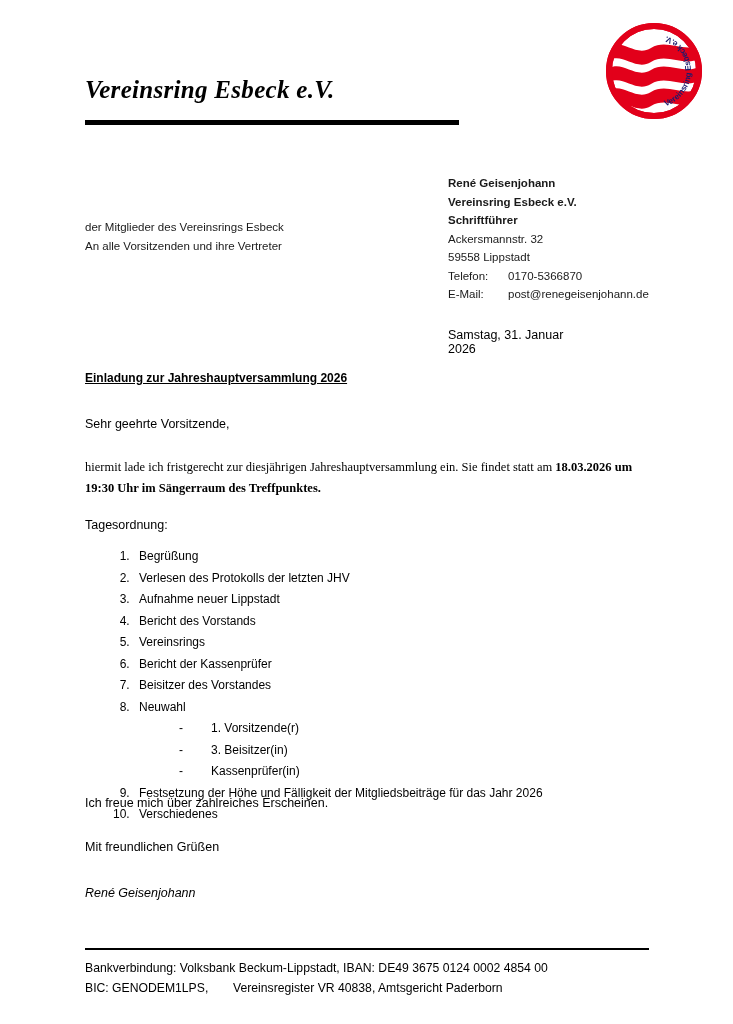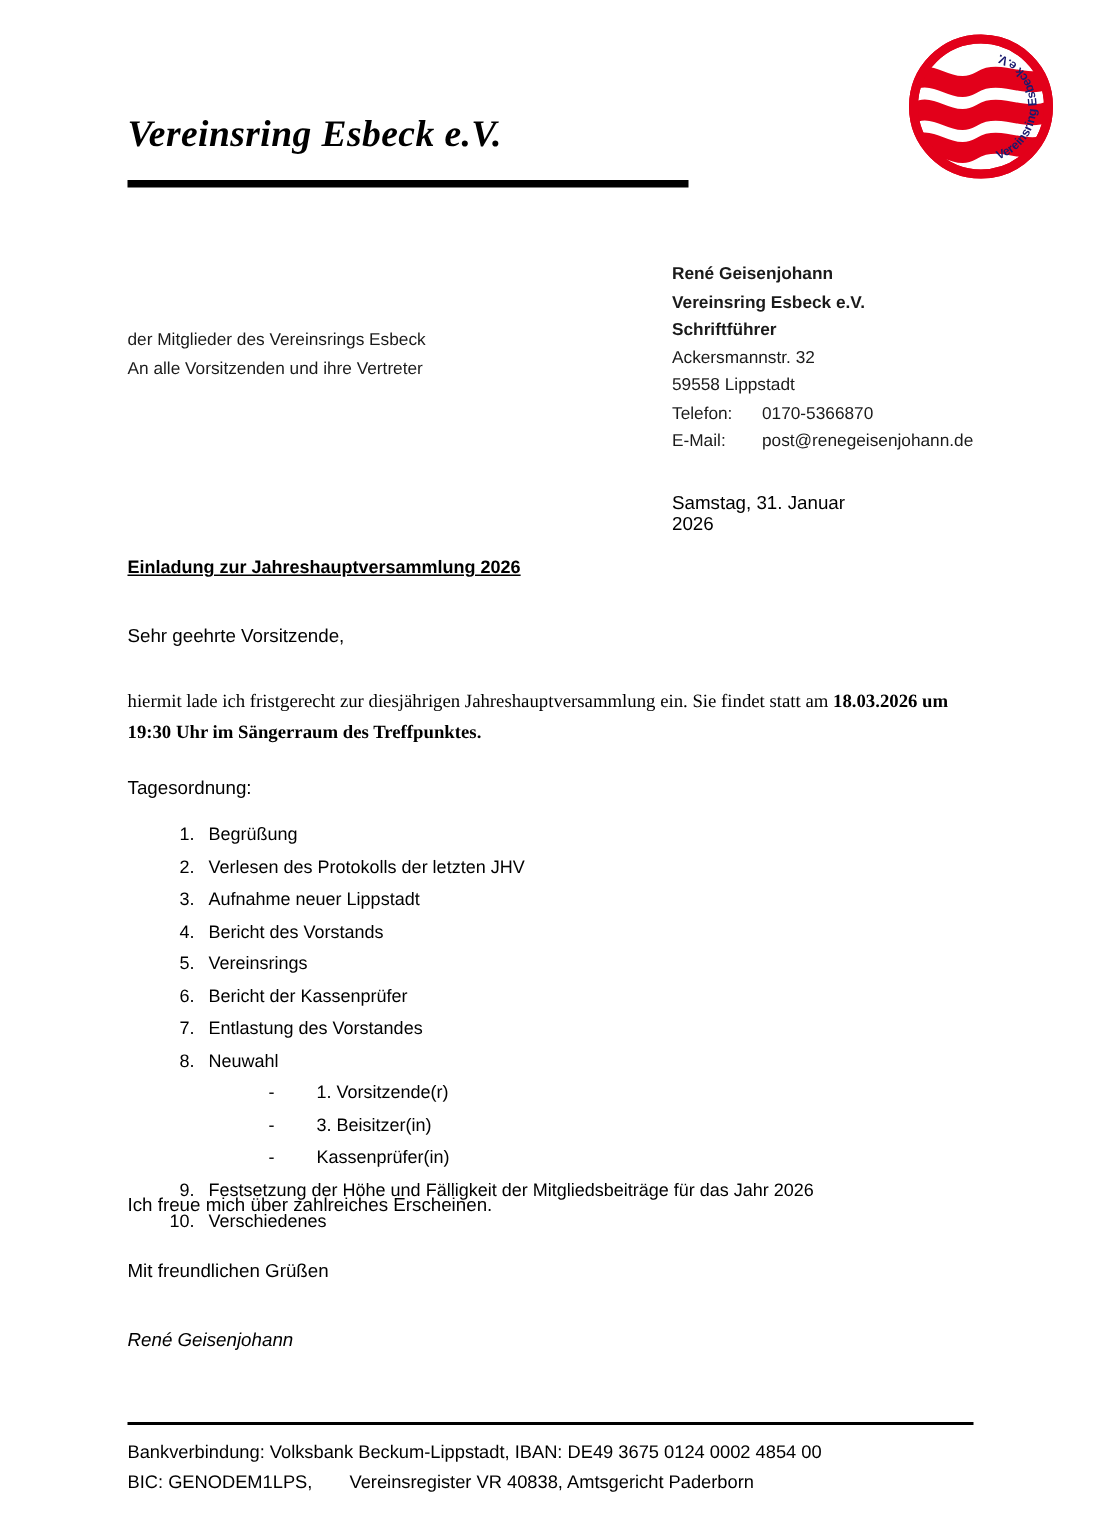--- a/index.html
+++ b/index.html
@@ -224,21 +224,21 @@
     <p class="salutation">Sehr geehrte Vorsitzende,</p>
     <p class="intro"><span>hiermit lade ich fristgerecht zur diesjährigen Jahreshauptversammlung ein. Sie findet statt am </span><b>18.03.2026 um 19:30 Uhr im Sängerraum des Treffpunktes.</b></p>
     <p class="agenda-label">Tagesordnung:</p>
     <ol class="agenda">
       <li>Begrüßung</li>
       <li>Verlesen des Protokolls der letzten JHV</li>
       <li>Aufnahme neuer Lippstadt</li>
       <li>Bericht des Vorstands</li>
       <li>Vereinsrings</li>
       <li>Bericht der Kassenprüfer</li>
-      <li>Entlastung des Vorstandes</li>
+      <li>Beisitzer des Vorstandes</li>
       <li>
         <span>Neuwahl</span>
         <ul class="subitems">
           <li><span class="dash">-</span><span>1. Vorsitzende(r)</span></li>
           <li><span class="dash">-</span><span>3. Beisitzer(in)</span></li>
           <li><span class="dash">-</span><span>Kassenprüfer(in)</span></li>
         </ul>
       </li>
       <li>Festsetzung der Höhe und Fälligkeit der Mitgliedsbeiträge für das Jahr 2026</li>
       <li>Verschiedenes</li>

